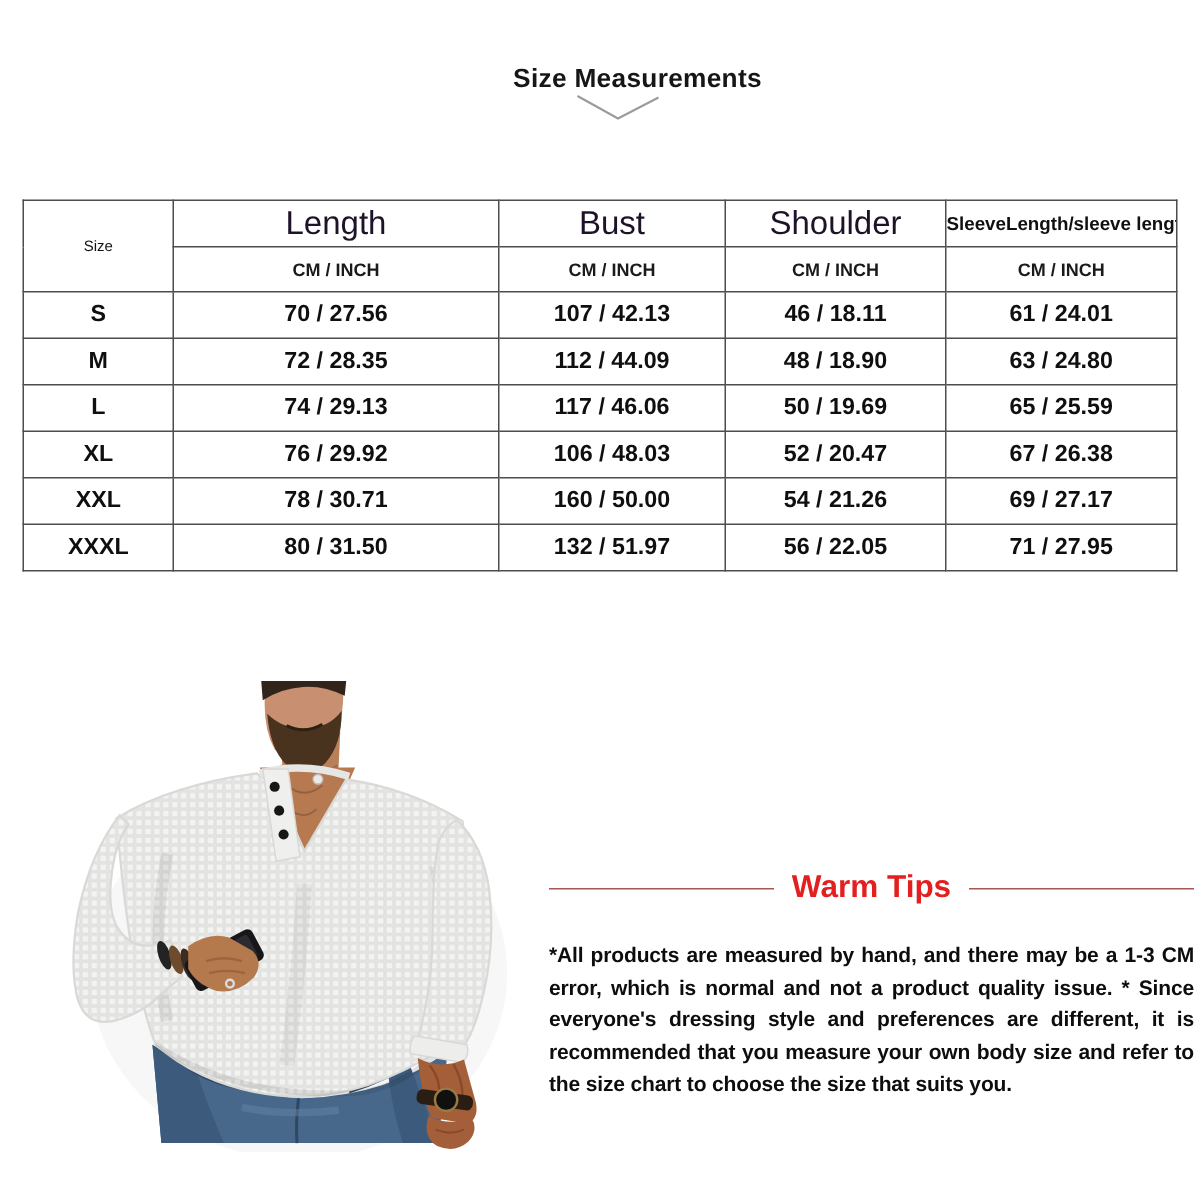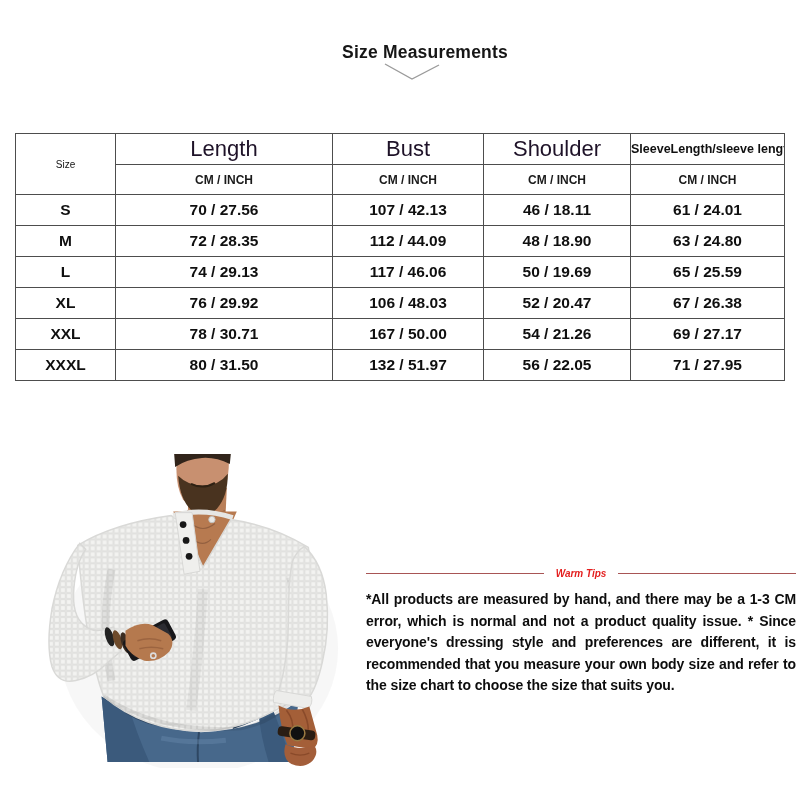--- a/index.html
+++ b/index.html
@@ -28,21 +28,21 @@
   td.col-head{font-size:22px;font-weight:400;color:#1e1228;}
   td.col-head-small{font-size:12.5px;font-weight:700;color:#101010;}
   td.size-head{font-size:10px;font-weight:400;color:#141414;}
   td.unit-cell{font-size:12px;font-weight:700;color:#1a1a1a;}
   td.size-cell{font-size:15.5px;font-weight:700;color:#0f0f0f;}
   td.val-cell{font-size:15.5px;font-weight:700;color:#0f0f0f;}
   
   .tips{position:absolute;left:366px;top:568px;width:430px;}
   .tips-head{display:flex;align-items:center;}
   .tips-line{flex:1;height:1px;background:#a85555;}
-  .tips-title{margin:0 12px;font-size:10px;font-weight:700;color:#e41f1f;white-space:nowrap;font-style:italic;}
+  .tips-title{margin:12px 12px;font-size:21px;font-weight:700;color:#e41f1f;white-space:nowrap;}
   .tips-body{
     margin-top:10px;font-size:14px;font-weight:700;line-height:21.5px;
     color:#0d0d0d;text-align:justify;letter-spacing:-0.1px;
   }
   
   .photo{position:absolute;left:42px;top:450px;width:318px;height:318px;}
 </style>
 </head>
 <body>
 
@@ -101,21 +101,21 @@
   <tr class="datarow">
     <td class="size-cell">XL</td>
     <td class="val-cell">76 / 29.92</td>
     <td class="val-cell">106 / 48.03</td>
     <td class="val-cell">52 / 20.47</td>
     <td class="val-cell">67 / 26.38</td>
   </tr>
   <tr class="datarow">
     <td class="size-cell">XXL</td>
     <td class="val-cell">78 / 30.71</td>
-    <td class="val-cell">167 / 50.00</td>
+    <td class="val-cell">160 / 50.00</td>
     <td class="val-cell">54 / 21.26</td>
     <td class="val-cell">69 / 27.17</td>
   </tr>
   <tr class="datarow">
     <td class="size-cell">XXXL</td>
     <td class="val-cell">80 / 31.50</td>
     <td class="val-cell">132 / 51.97</td>
     <td class="val-cell">56 / 22.05</td>
     <td class="val-cell">71 / 27.95</td>
   </tr>

